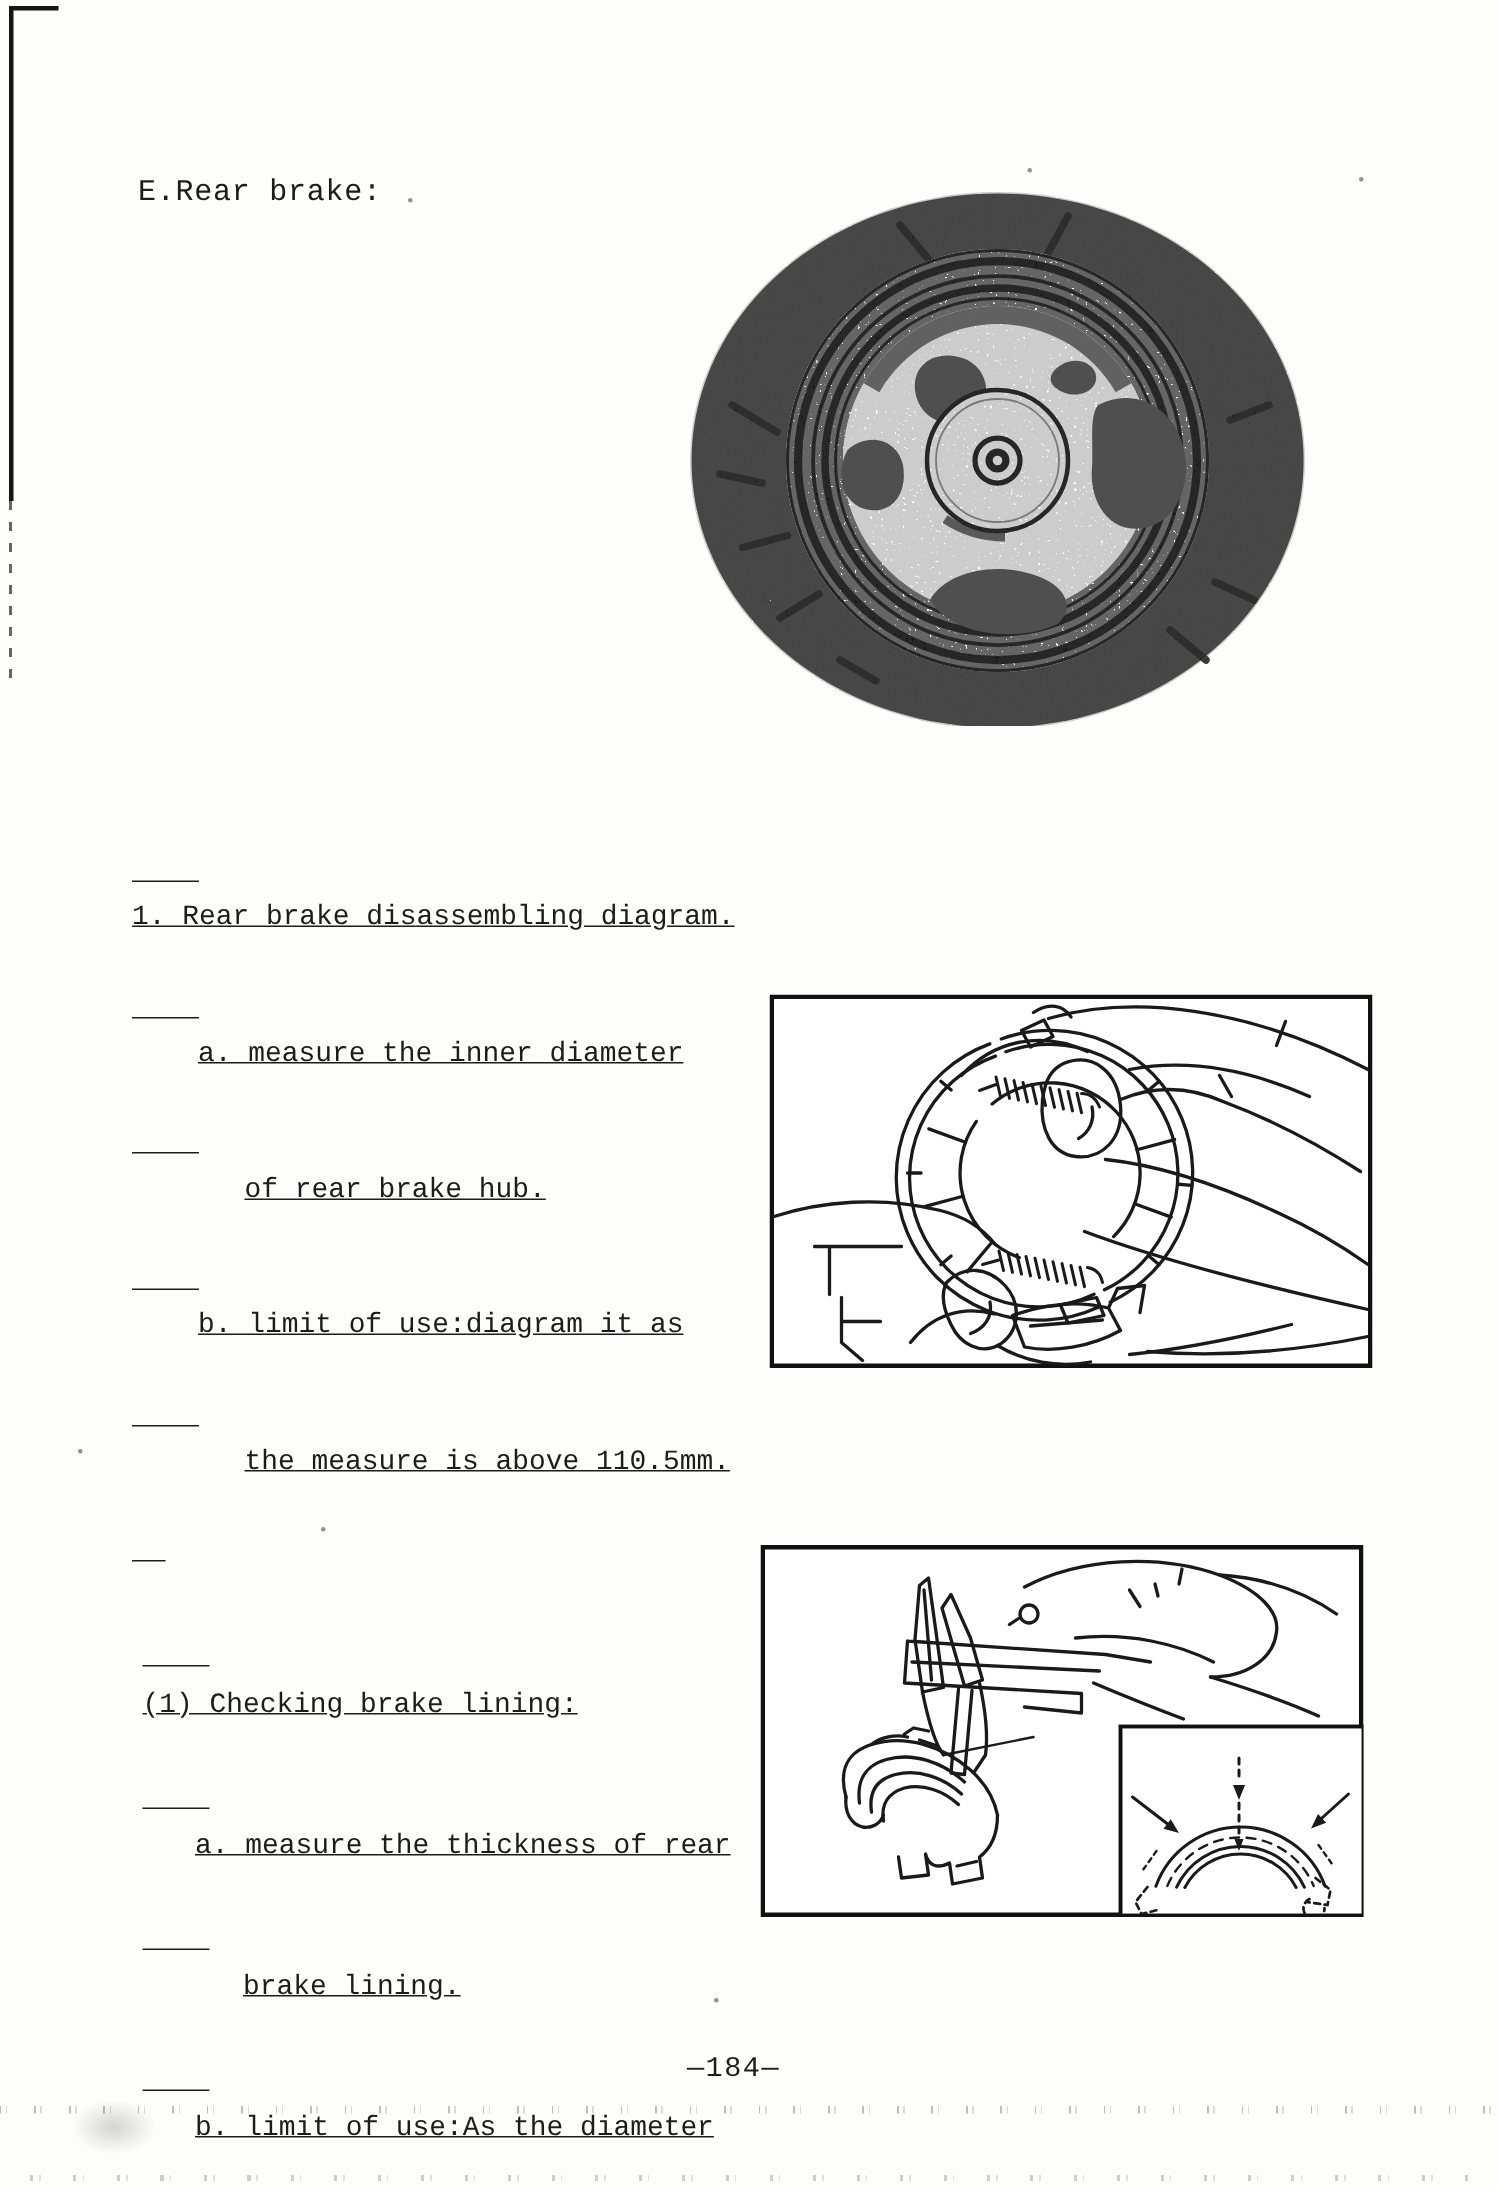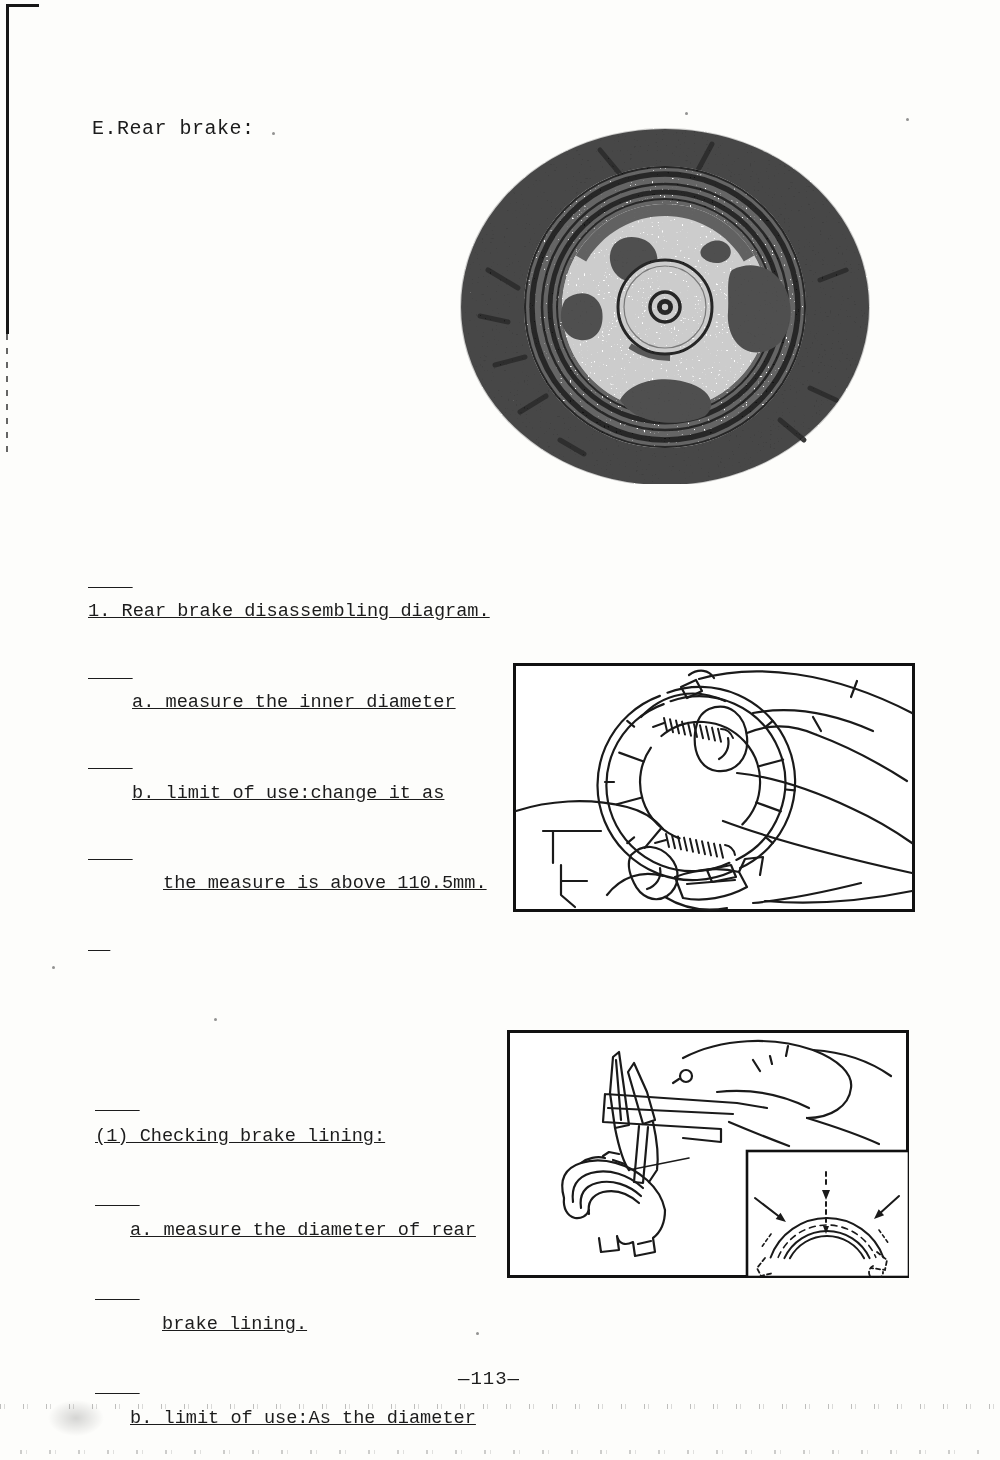--- a/index.html
+++ b/index.html
@@ -124,21 +124,22 @@
       <circle cx="215" cy="187" r="8" fill="#111"></circle>
       <circle cx="215" cy="187" r="3.2" fill="#fff"></circle>
     </g>
 
     <ellipse cx="215" cy="187" rx="205" ry="179" fill="#000" opacity="0.3" filter="url(#gLight)"></ellipse>
   </svg>
 
   <div class="tblock b1">
     <div class="ln i0">1. Rear brake disassembling diagram.</div>
     <div class="ln i2">a. measure the inner diameter</div>
-    <div class="ln i2">b. limit of use:change it as</div>
+    <div class="ln i3">of rear brake hub.</div>
+    <div class="ln i2">b. limit of use:diagram it as</div>
     <div class="ln i3">the measure is above 110.5mm.</div>
   </div>
 
   <svg class="fig fig-shoes" width="402" height="249" viewBox="0 0 402 249">
     <rect x="1.5" y="1.5" width="399" height="246" fill="#fff" stroke="#111" stroke-width="3"></rect>
     <g fill="none" stroke="#1a1a1a" stroke-width="2.2" stroke-linecap="round" stroke-linejoin="round">
 
       <g>
         <path d="M154.5,29.7 A95,95 0 0 1 227.1,205.1"></path>
         <path d="M146.9,32.9 A95,95 0 1 0 219.5,208.3"></path>
@@ -194,21 +195,21 @@
         <path d="M134,226 C143,223 149,215 147,205"></path>
         <path d="M94,232 C108,214 128,207 150,213 M152,234 C170,245 192,249 214,245"></path>
         <path d="M162,214 C184,206 206,204 226,209 L234,224 C214,235 190,239 170,235 Z M174,221 L222,217 M226,209 L232,196 L250,194 L247,212"></path>
         <path d="M240,240 C280,236 316,228 348,220"></path>
       </g>
     </g>
   </svg>
 
   <div class="tblock b2">
     <div class="ln j0">(1) Checking brake lining:</div>
-    <div class="ln j1">a. measure the diameter of rear</div>
+    <div class="ln j1">a. measure the thickness of rear</div>
     <div class="ln j2">brake lining.</div>
     <div class="ln j1">b. limit of use:As the diameter</div>
     
   </div>
 
   <svg class="fig fig-caliper" width="402" height="248" viewBox="0 0 402 248">
     <rect x="1.5" y="1.5" width="399" height="245" fill="#fff" stroke="#111" stroke-width="3"></rect>
     <g fill="none" stroke="#1a1a1a" stroke-width="2.2" stroke-linecap="round" stroke-linejoin="round">
 
       <g>
@@ -263,15 +264,15 @@
       </g>
       <g fill="#1a1a1a" stroke="none">
         <polygon points="315,160 323,160 319,170"></polygon>
         <polygon points="316,196 322,196 319,204"></polygon>
         <polygon points="279,192 268.7,189.1 273.5,182.8"></polygon>
         <polygon points="367,189 371.7,179.3 377.1,185.2"></polygon>
       </g>
     </g>
   </svg>
 
-  <div class="pagenum">—113—</div>
+  <div class="pagenum">—184—</div>
 
 </div>
 
 </body></html>

